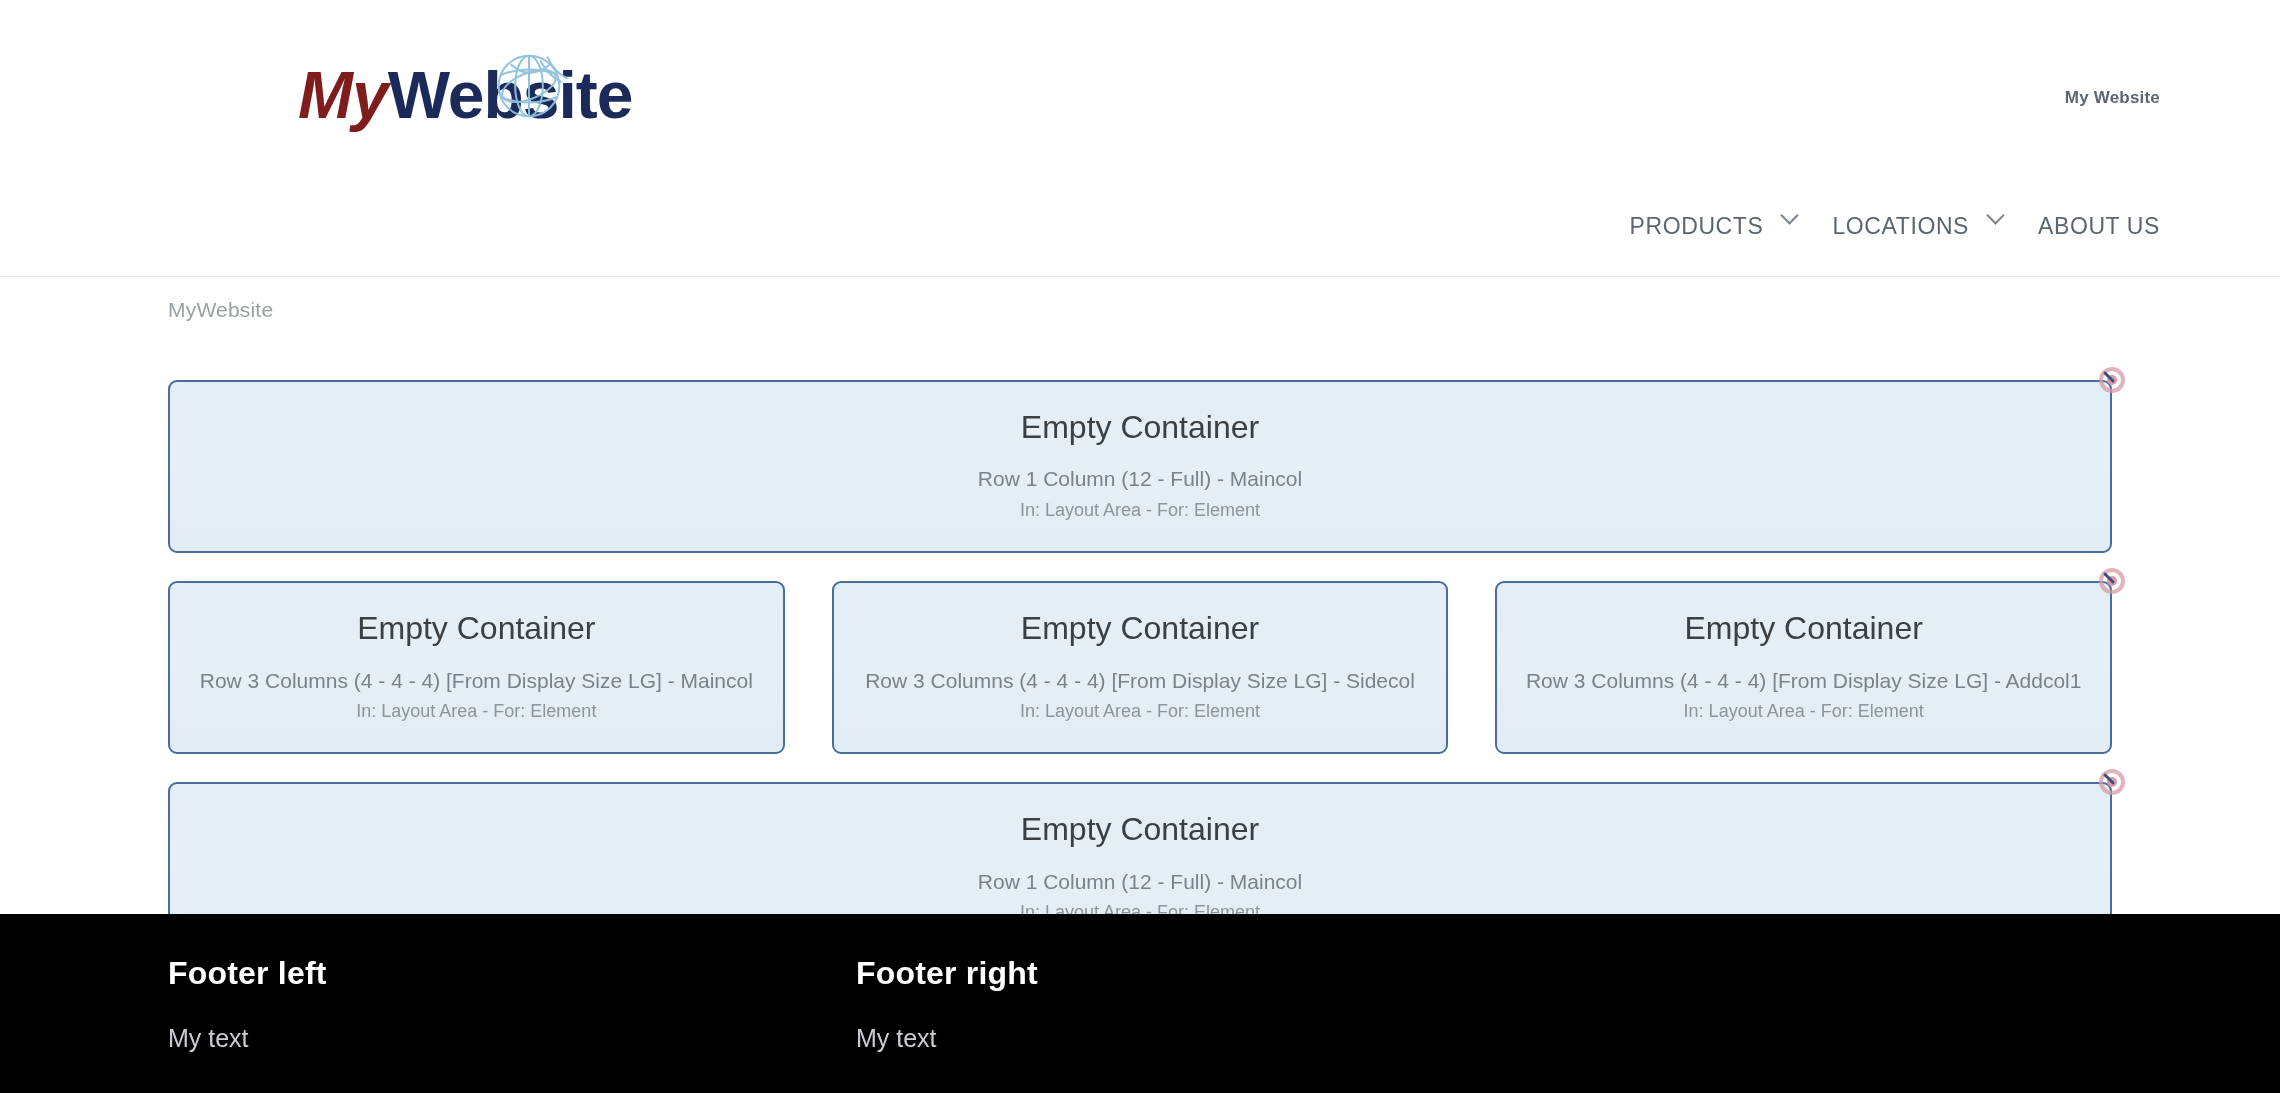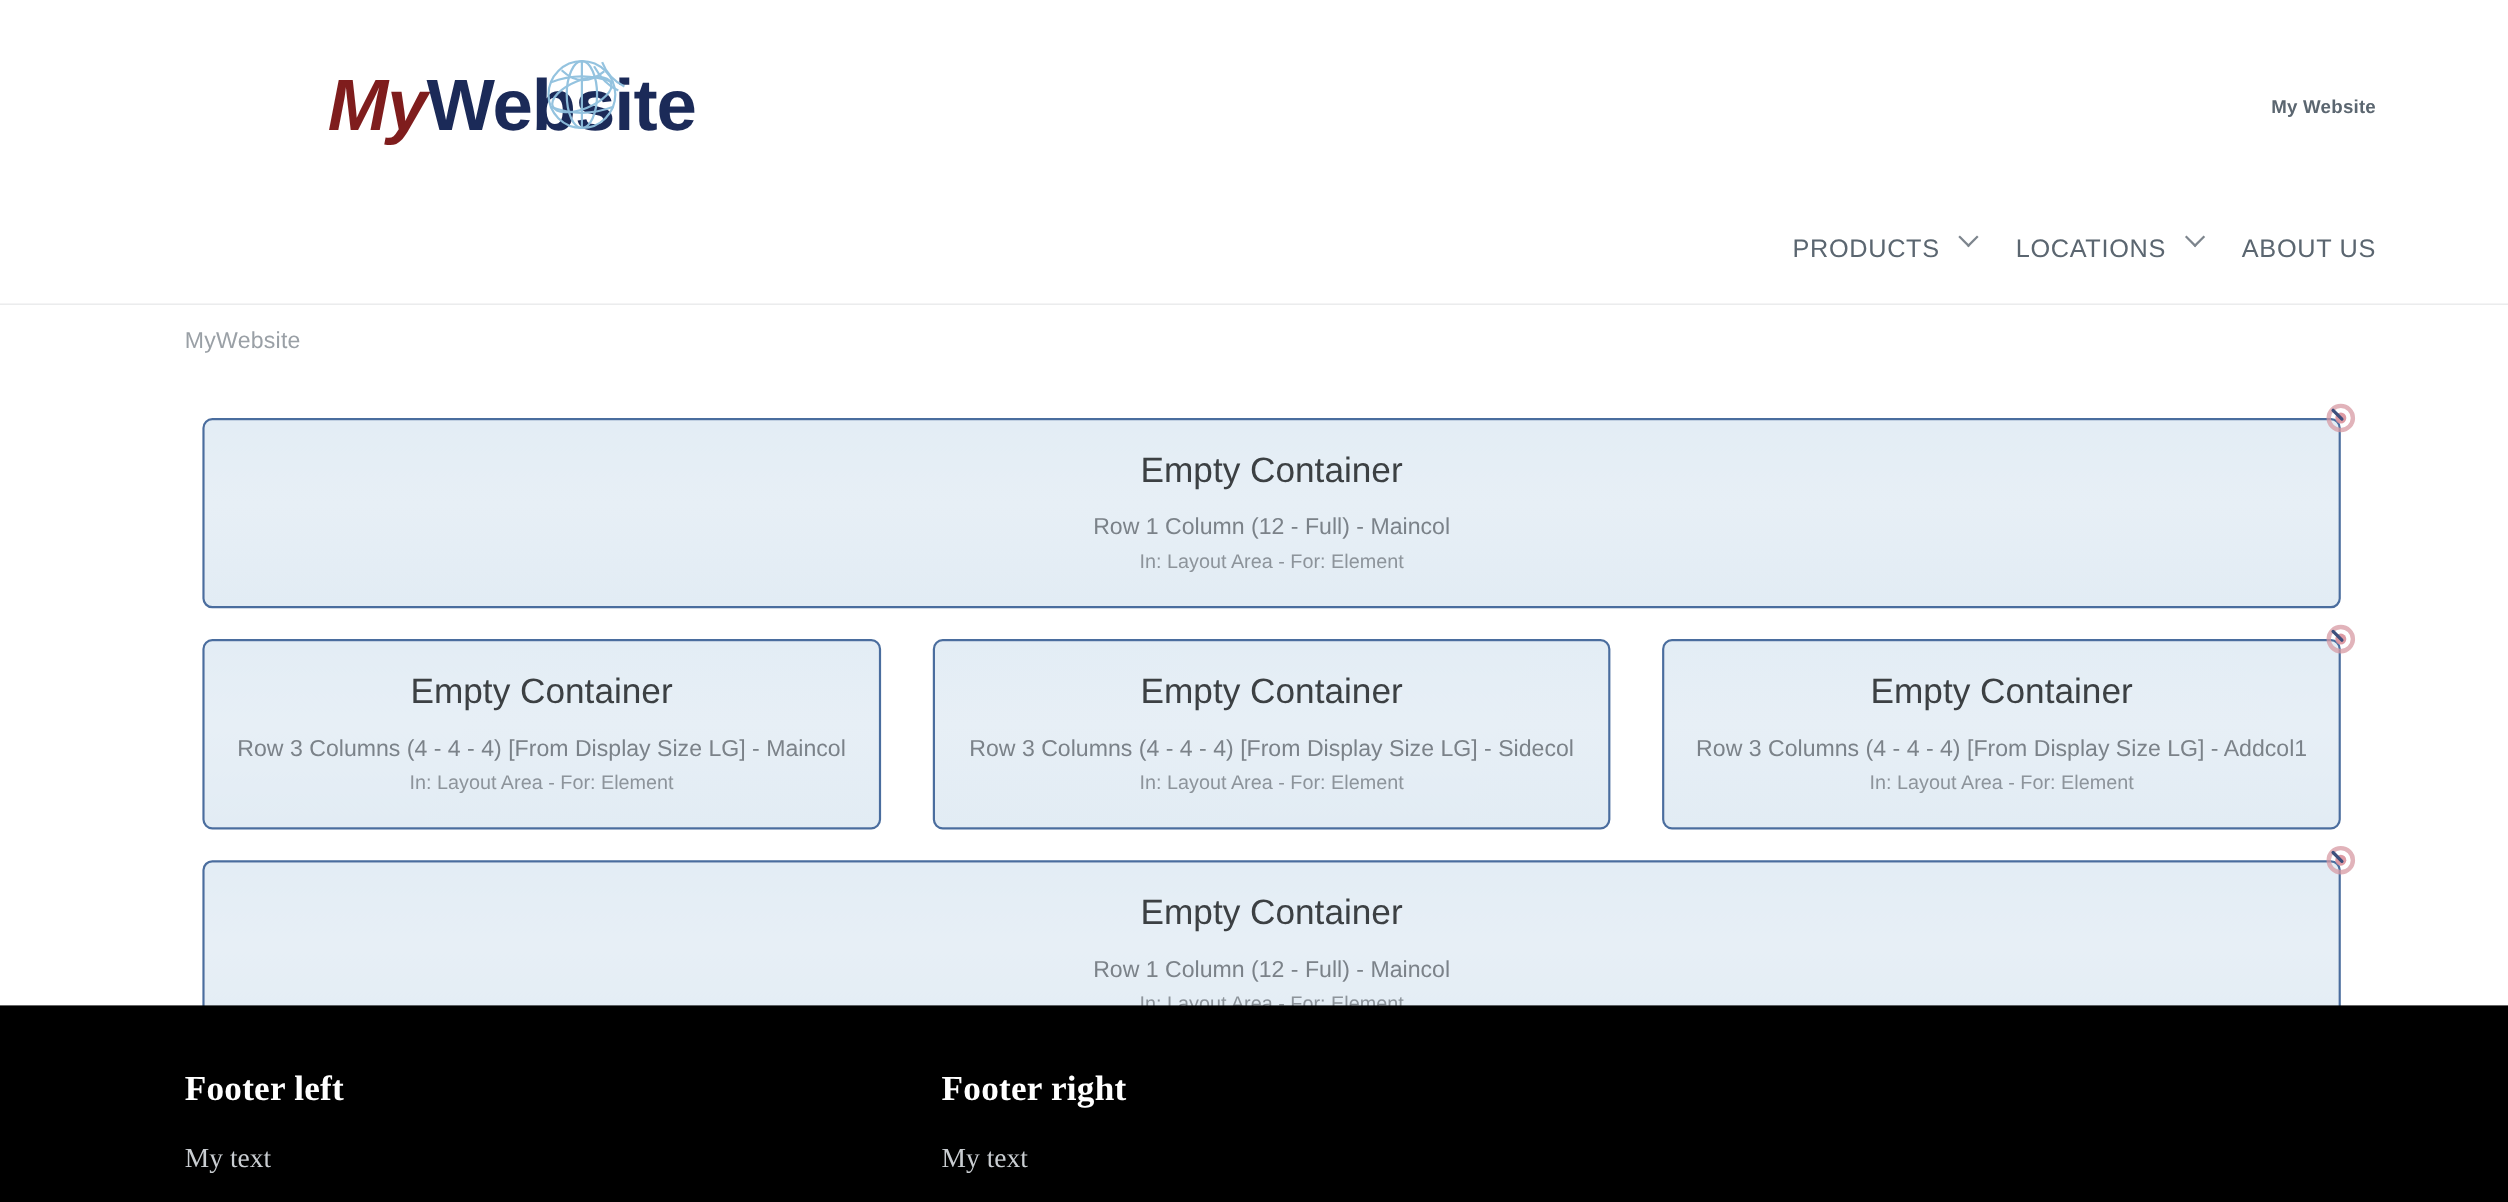--- a/index.html
+++ b/index.html
@@ -115,21 +115,21 @@
     left: 168px;
     top: 298px;
     font-size: 21px;
     color: #9aa0a6;
     letter-spacing: .2px;
   }
 
   
   .content {
     position: absolute;
-    left: 184px;
+    left: 168px;
     top: 380px;
     width: 1944px;
   }
 
   .row {
     position: relative;
     display: flex;
     gap: 47px;
     margin-bottom: 28px;
   }
@@ -188,23 +188,22 @@
     width: 2280px;
     height: 179px;
     background: #000000;
     color: #ffffff;
   }
 
   .footer-inner {
     position: relative;
     width: 2008px;
     height: 179px;
-    padding: 16px 168px;
-    display: flex;
-    font-family: Liberation Serif, serif;
+    padding: 0 168px;
+    display: flex;
   }
 
   .fcol { position: relative; }
   .fcol-left  { width: 660px; padding-top: 40px; }
   .fcol-mid   { width: 660px; padding-top: 34px; }
   .fcol-right { width: 660px; padding-top: 40px; margin-left: 28px; }
 
   .f-head {
     font-size: 32px;
     font-weight: bold;

